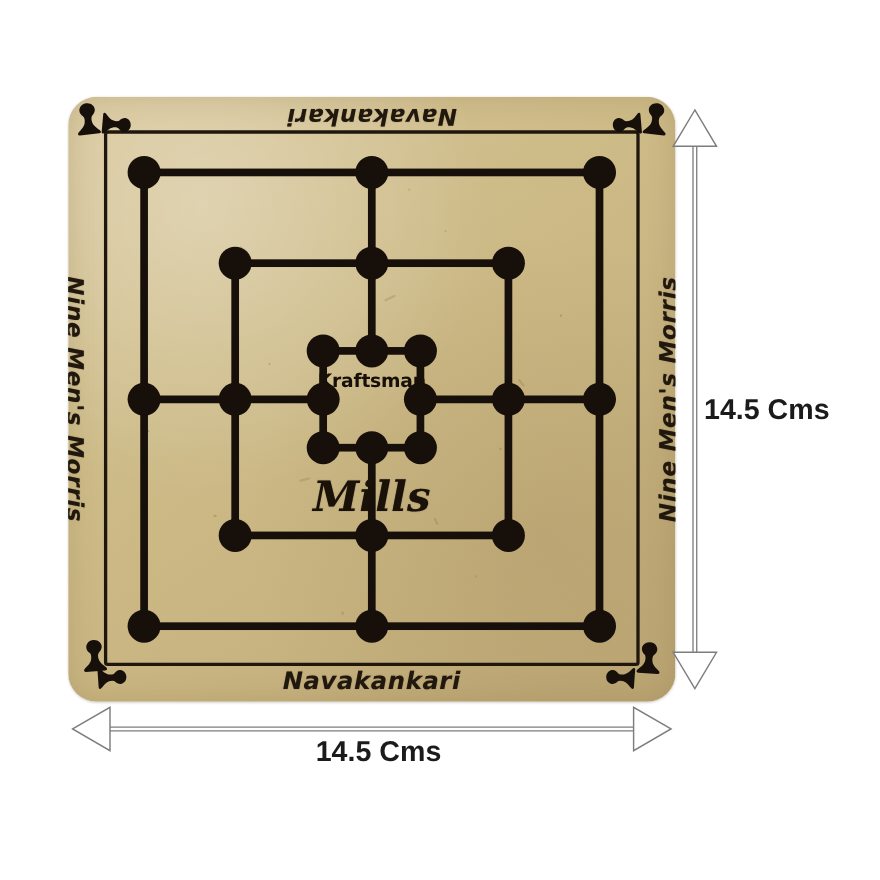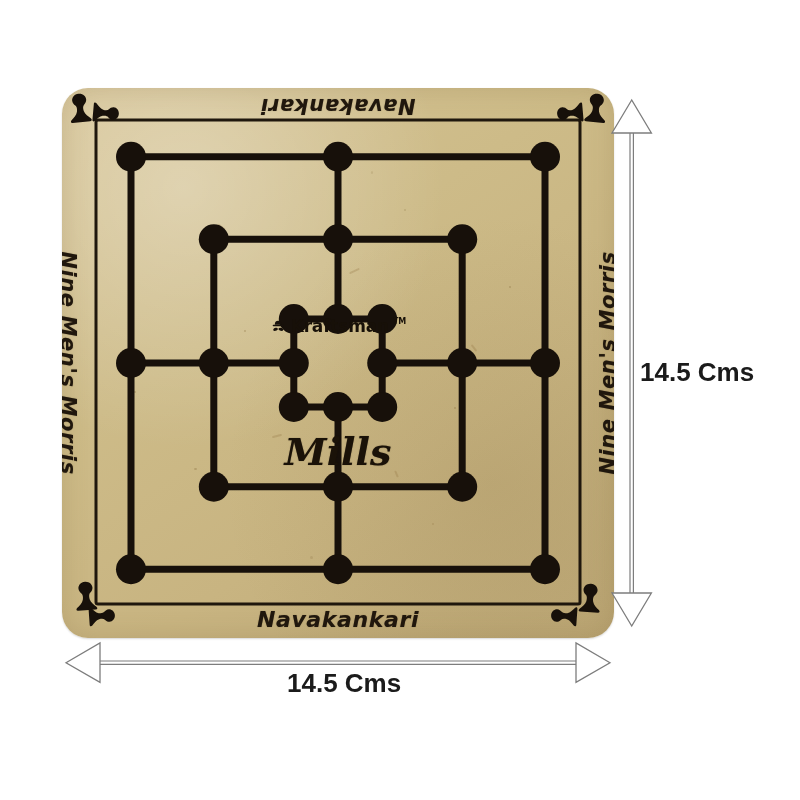--- a/index.html
+++ b/index.html
@@ -104,20 +104,21 @@
   
   .brand {
     position: absolute;
     left: 50%;
     top: 41.5%;
     transform: translateX(-50%);
     display: flex;
     align-items: center;
     gap: 4px;
     white-space: nowrap;
+    flex-direction: column;
   }
   .brand-name {
     color: #171008;
     font-family: "DejaVu Sans", sans-serif;
     font-weight: bold;
     font-size: 17px;
     letter-spacing: -0.2px;
   }
   .brand-tm {
     color: #171008;

